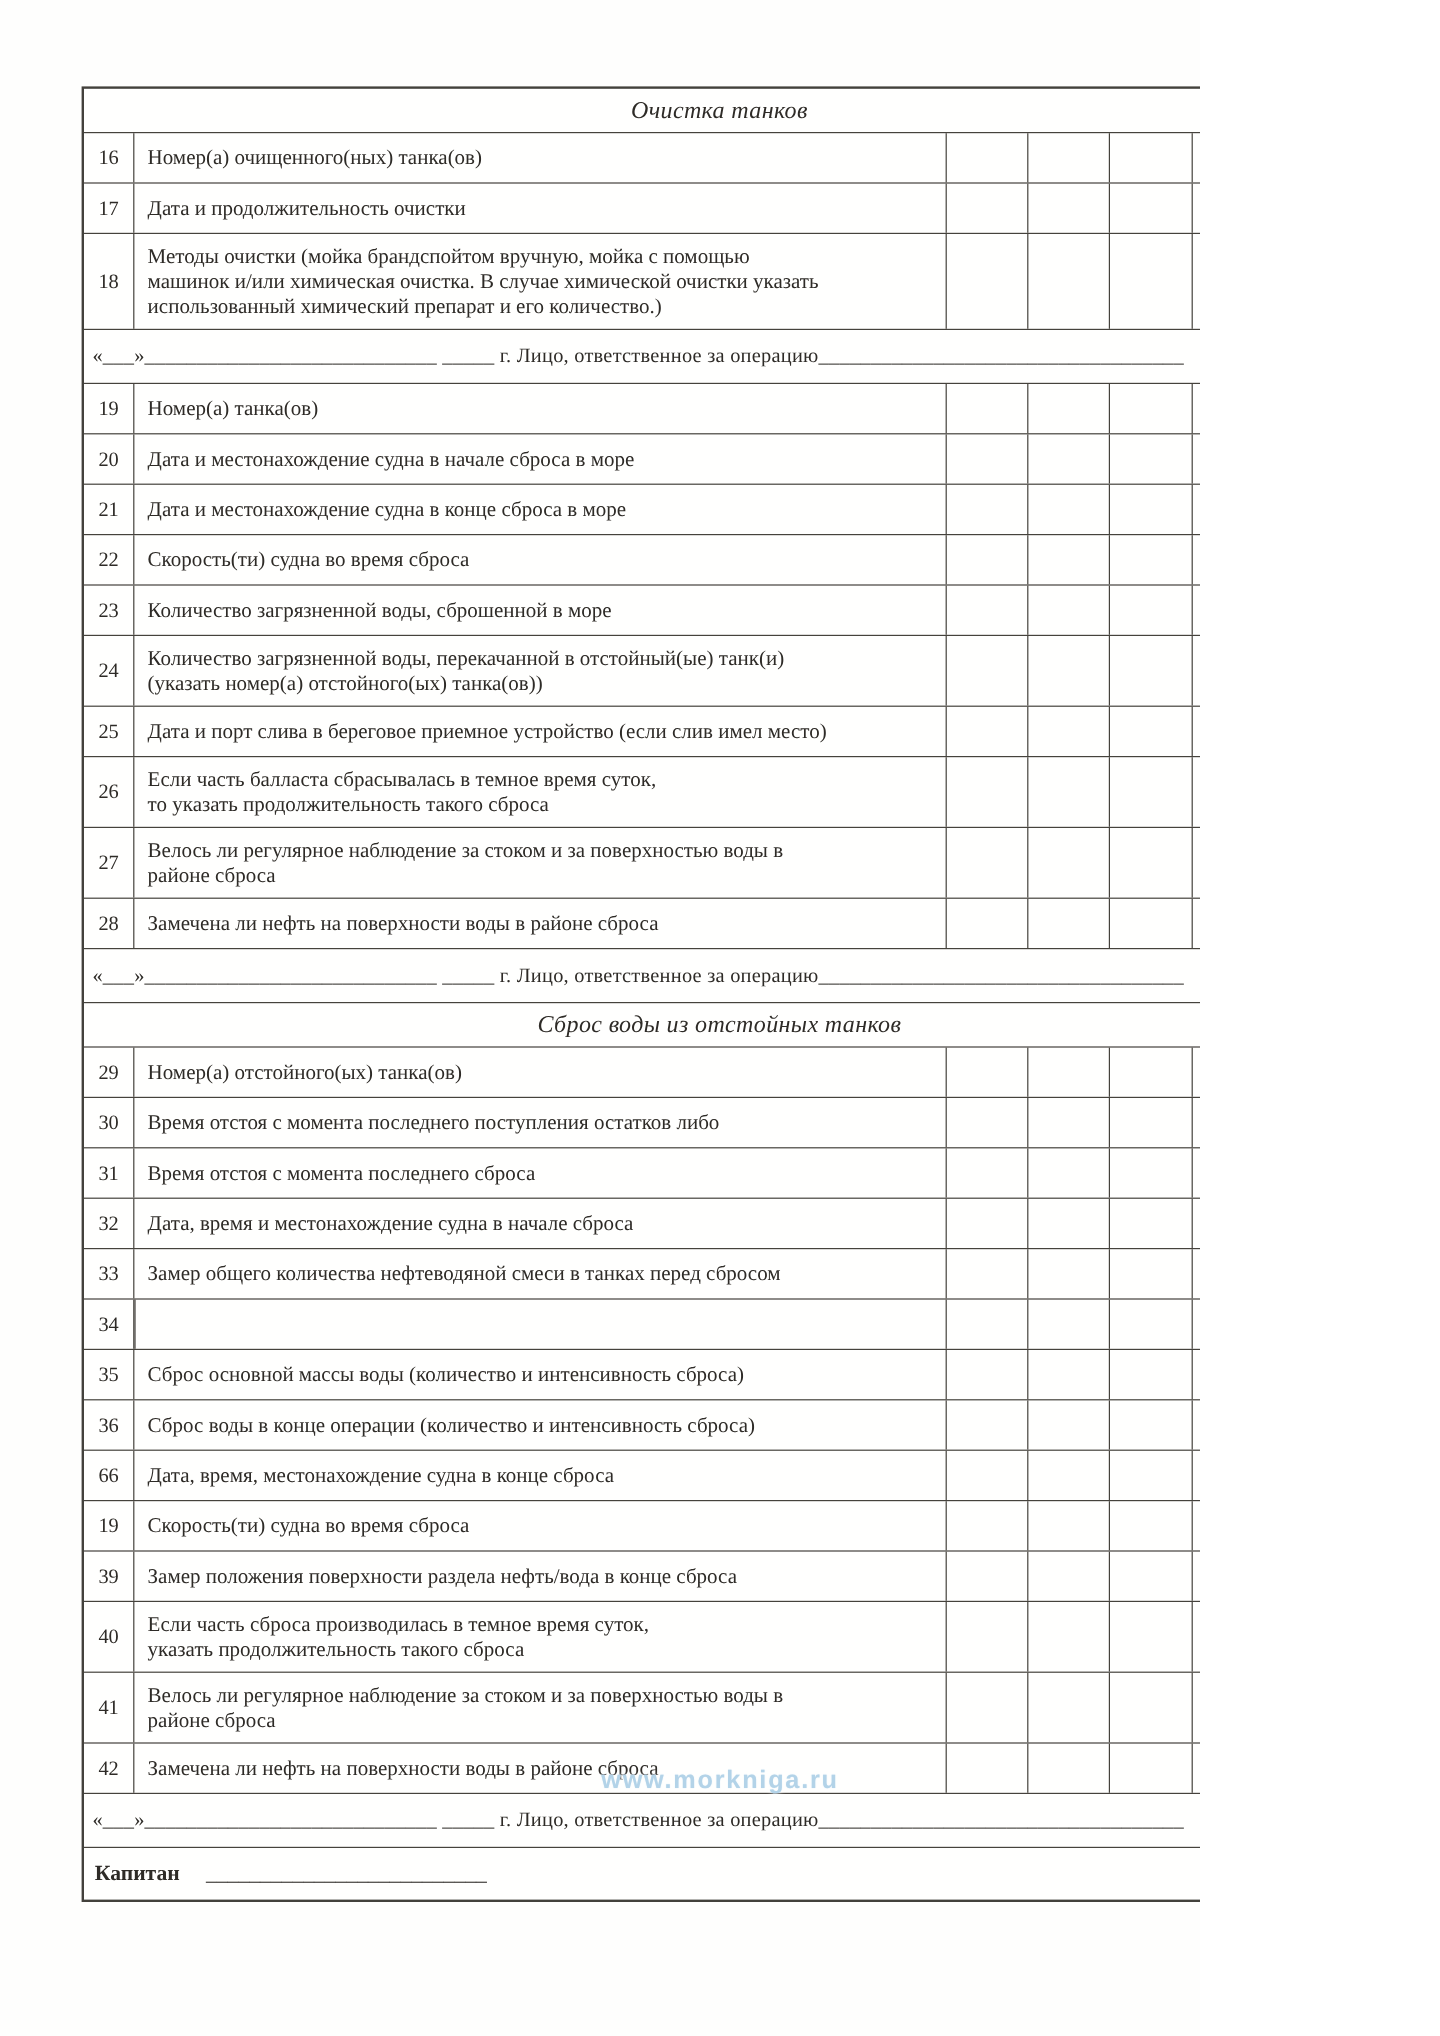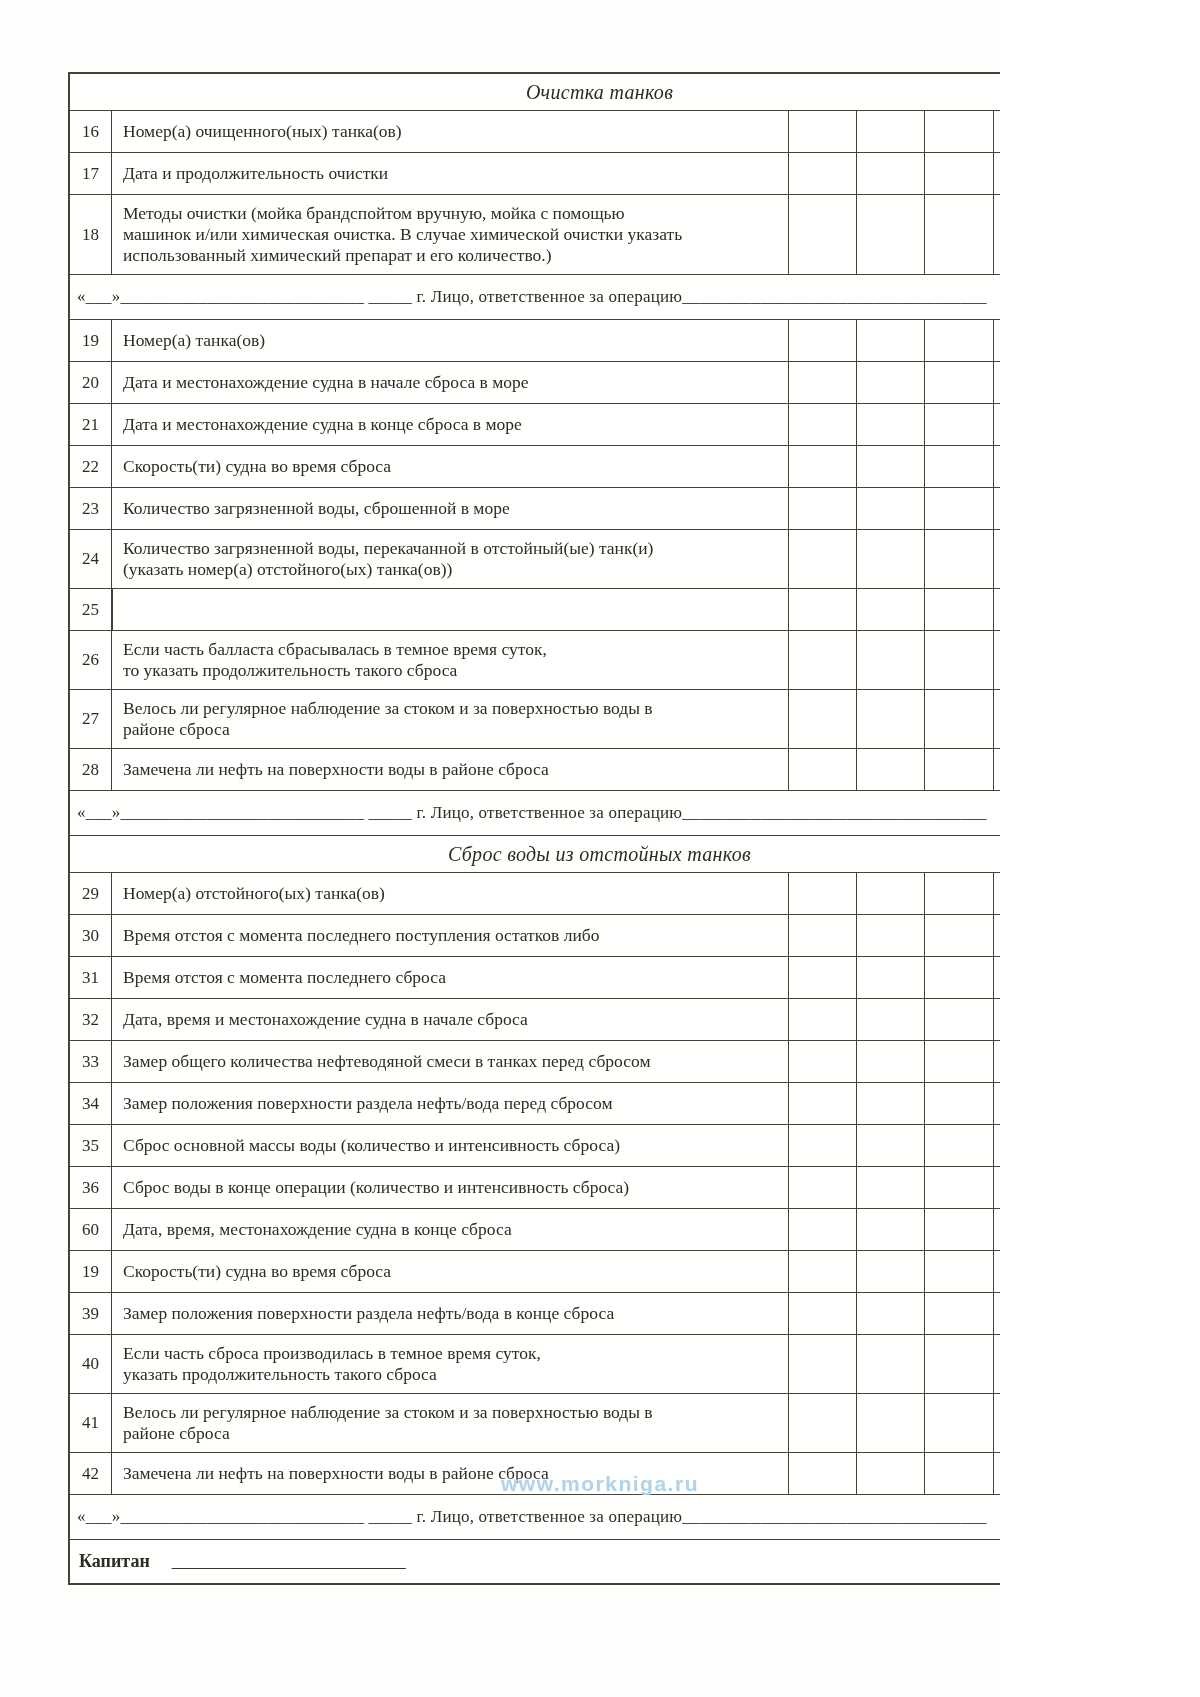--- a/index.html
+++ b/index.html
@@ -165,20 +165,21 @@
         <div class="cell desc">Количество загрязненной воды, перекачанной в отстойный(ые) танк(и)
 (указать номер(а) отстойного(ых) танка(ов))</div>
         <div class="cell blank"></div>
         <div class="cell blank"></div>
         <div class="cell blank"></div>
         <div class="cell blank"></div>
         <div class="cell blank"></div>
       </div>
       <div class="band row">
         <div class="cell num">25</div>
+        <div class="cell desc">Дата и порт слива в береговое приемное устройство (если слив имел место)</div>
         <div class="cell blank"></div>
         <div class="cell blank"></div>
         <div class="cell blank"></div>
         <div class="cell blank"></div>
         <div class="cell blank"></div>
       </div>
       <div class="band row">
         <div class="cell num">26</div>
         <div class="cell desc">Если часть балласта сбрасывалась в темное время суток,
 то указать продолжительность такого сброса</div>
@@ -249,21 +250,20 @@
         <div class="cell num">33</div>
         <div class="cell desc">Замер общего количества нефтеводяной смеси в танках перед сбросом</div>
         <div class="cell blank"></div>
         <div class="cell blank"></div>
         <div class="cell blank"></div>
         <div class="cell blank"></div>
         <div class="cell blank"></div>
       </div>
       <div class="band row">
         <div class="cell num">34</div>
-        <div class="cell desc">Замер положения поверхности раздела нефть/вода перед сбросом</div>
         <div class="cell blank"></div>
         <div class="cell blank"></div>
         <div class="cell blank"></div>
         <div class="cell blank"></div>
         <div class="cell blank"></div>
       </div>
       <div class="band row">
         <div class="cell num">35</div>
         <div class="cell desc">Сброс основной массы воды (количество и интенсивность сброса)</div>
         <div class="cell blank"></div>
@@ -275,21 +275,21 @@
       <div class="band row">
         <div class="cell num">36</div>
         <div class="cell desc">Сброс воды в конце операции (количество и интенсивность сброса)</div>
         <div class="cell blank"></div>
         <div class="cell blank"></div>
         <div class="cell blank"></div>
         <div class="cell blank"></div>
         <div class="cell blank"></div>
       </div>
       <div class="band row">
-        <div class="cell num">60</div>
+        <div class="cell num">66</div>
         <div class="cell desc">Дата, время, местонахождение судна в конце сброса</div>
         <div class="cell blank"></div>
         <div class="cell blank"></div>
         <div class="cell blank"></div>
         <div class="cell blank"></div>
         <div class="cell blank"></div>
       </div>
       <div class="band row">
         <div class="cell num">19</div>
         <div class="cell desc">Скорость(ти) судна во время сброса</div>

